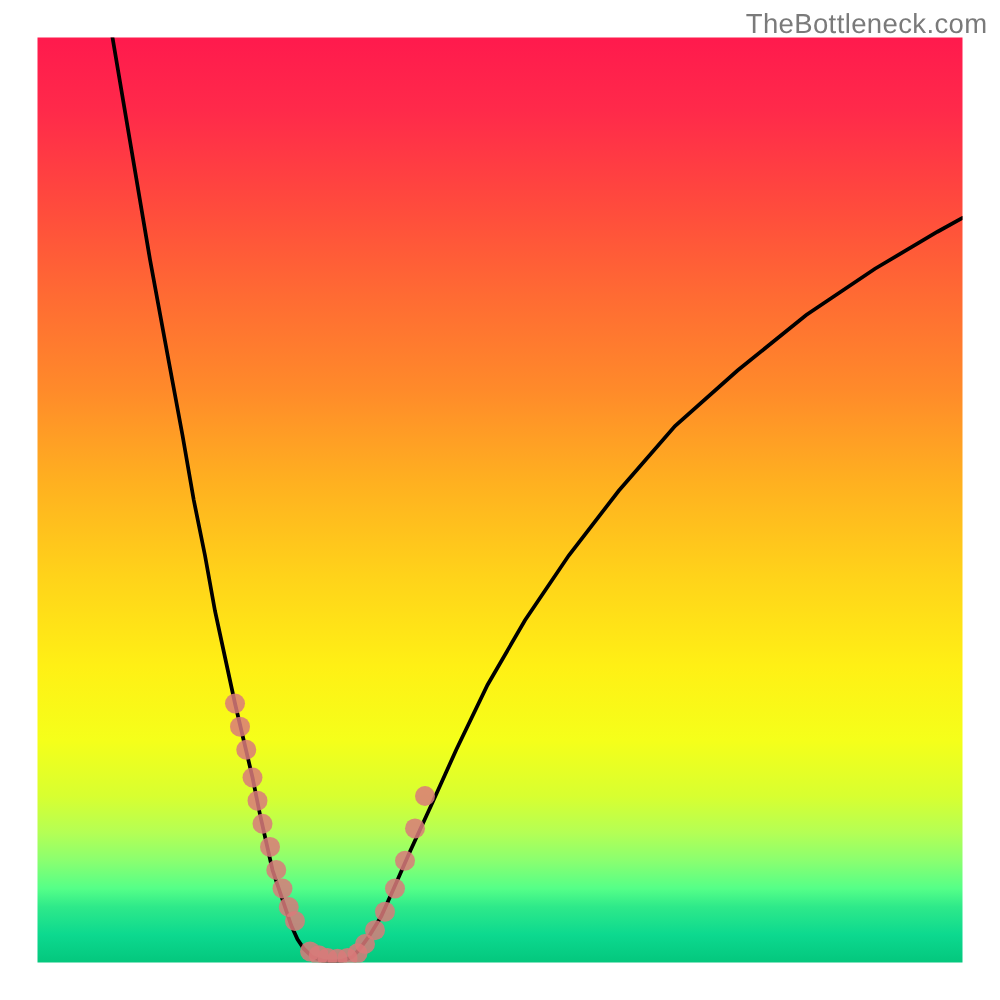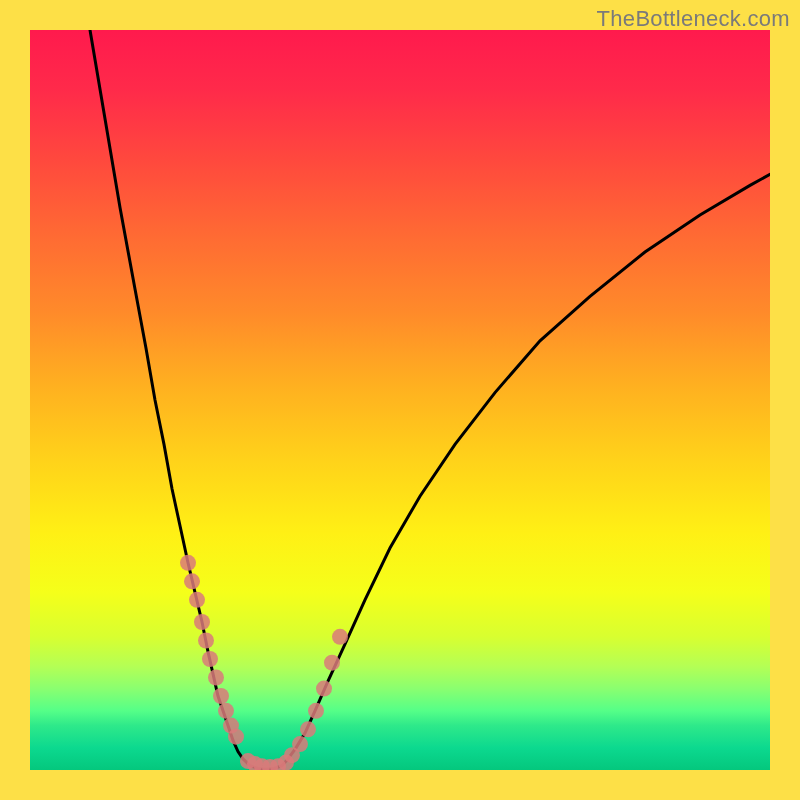--- a/index.html
+++ b/index.html
@@ -10,21 +10,21 @@
     overflow: hidden;
     background: #000;
     font-family: Arial, Helvetica, sans-serif;
   }
   .frame {
     position: absolute;
     left: 0;
     top: 0;
     width: 800px;
     height: 800px;
-    background: #fde047;
+    background: #ffffff;
   }
   .plot {
     position: absolute;
     left: 30px;
     top: 30px;
     width: 740px;
     height: 740px;
     background: linear-gradient(to bottom,
       #ff1a4d 0%,
       #ff2a4a 8%,

